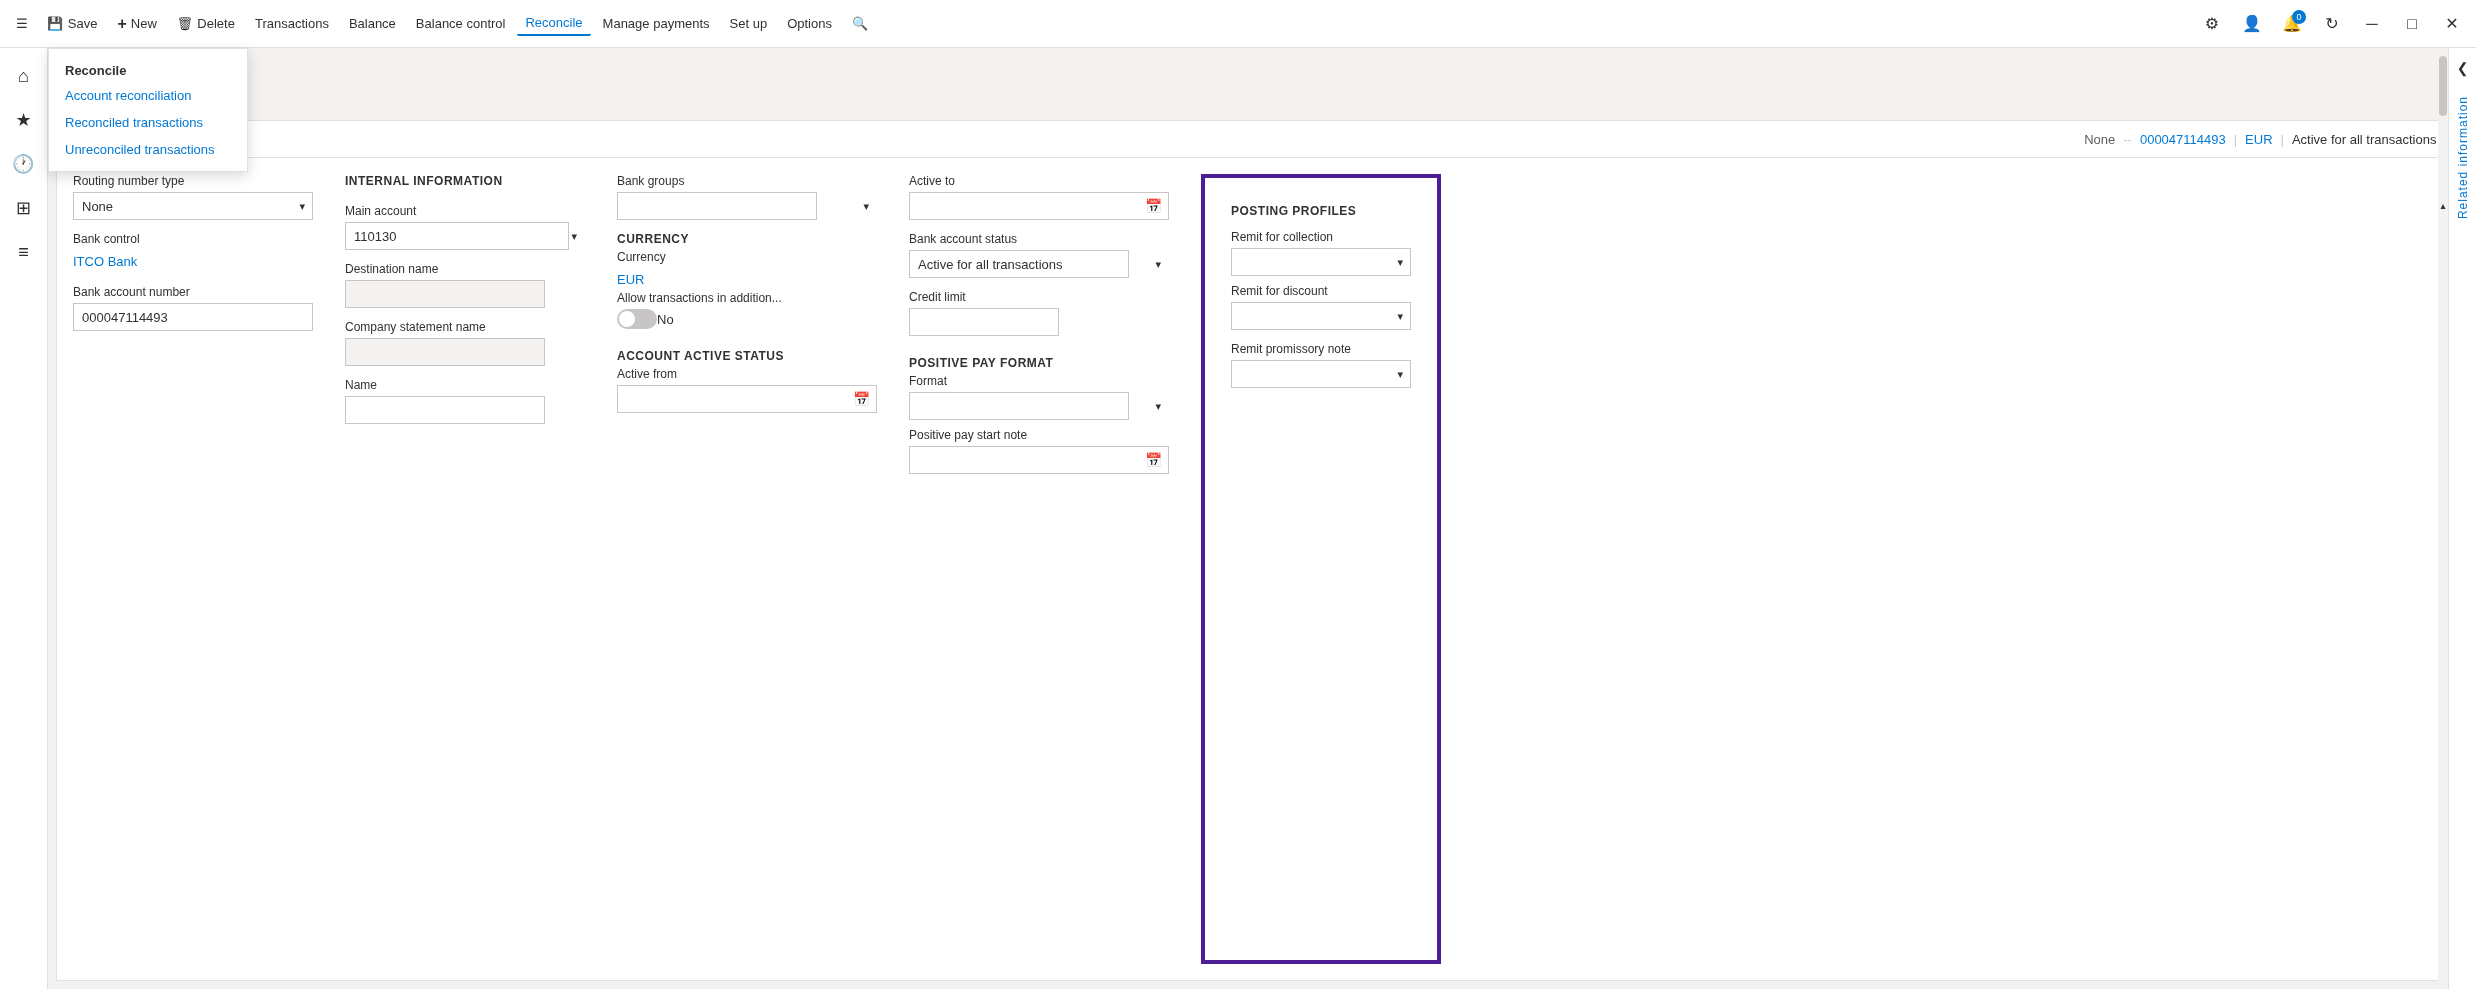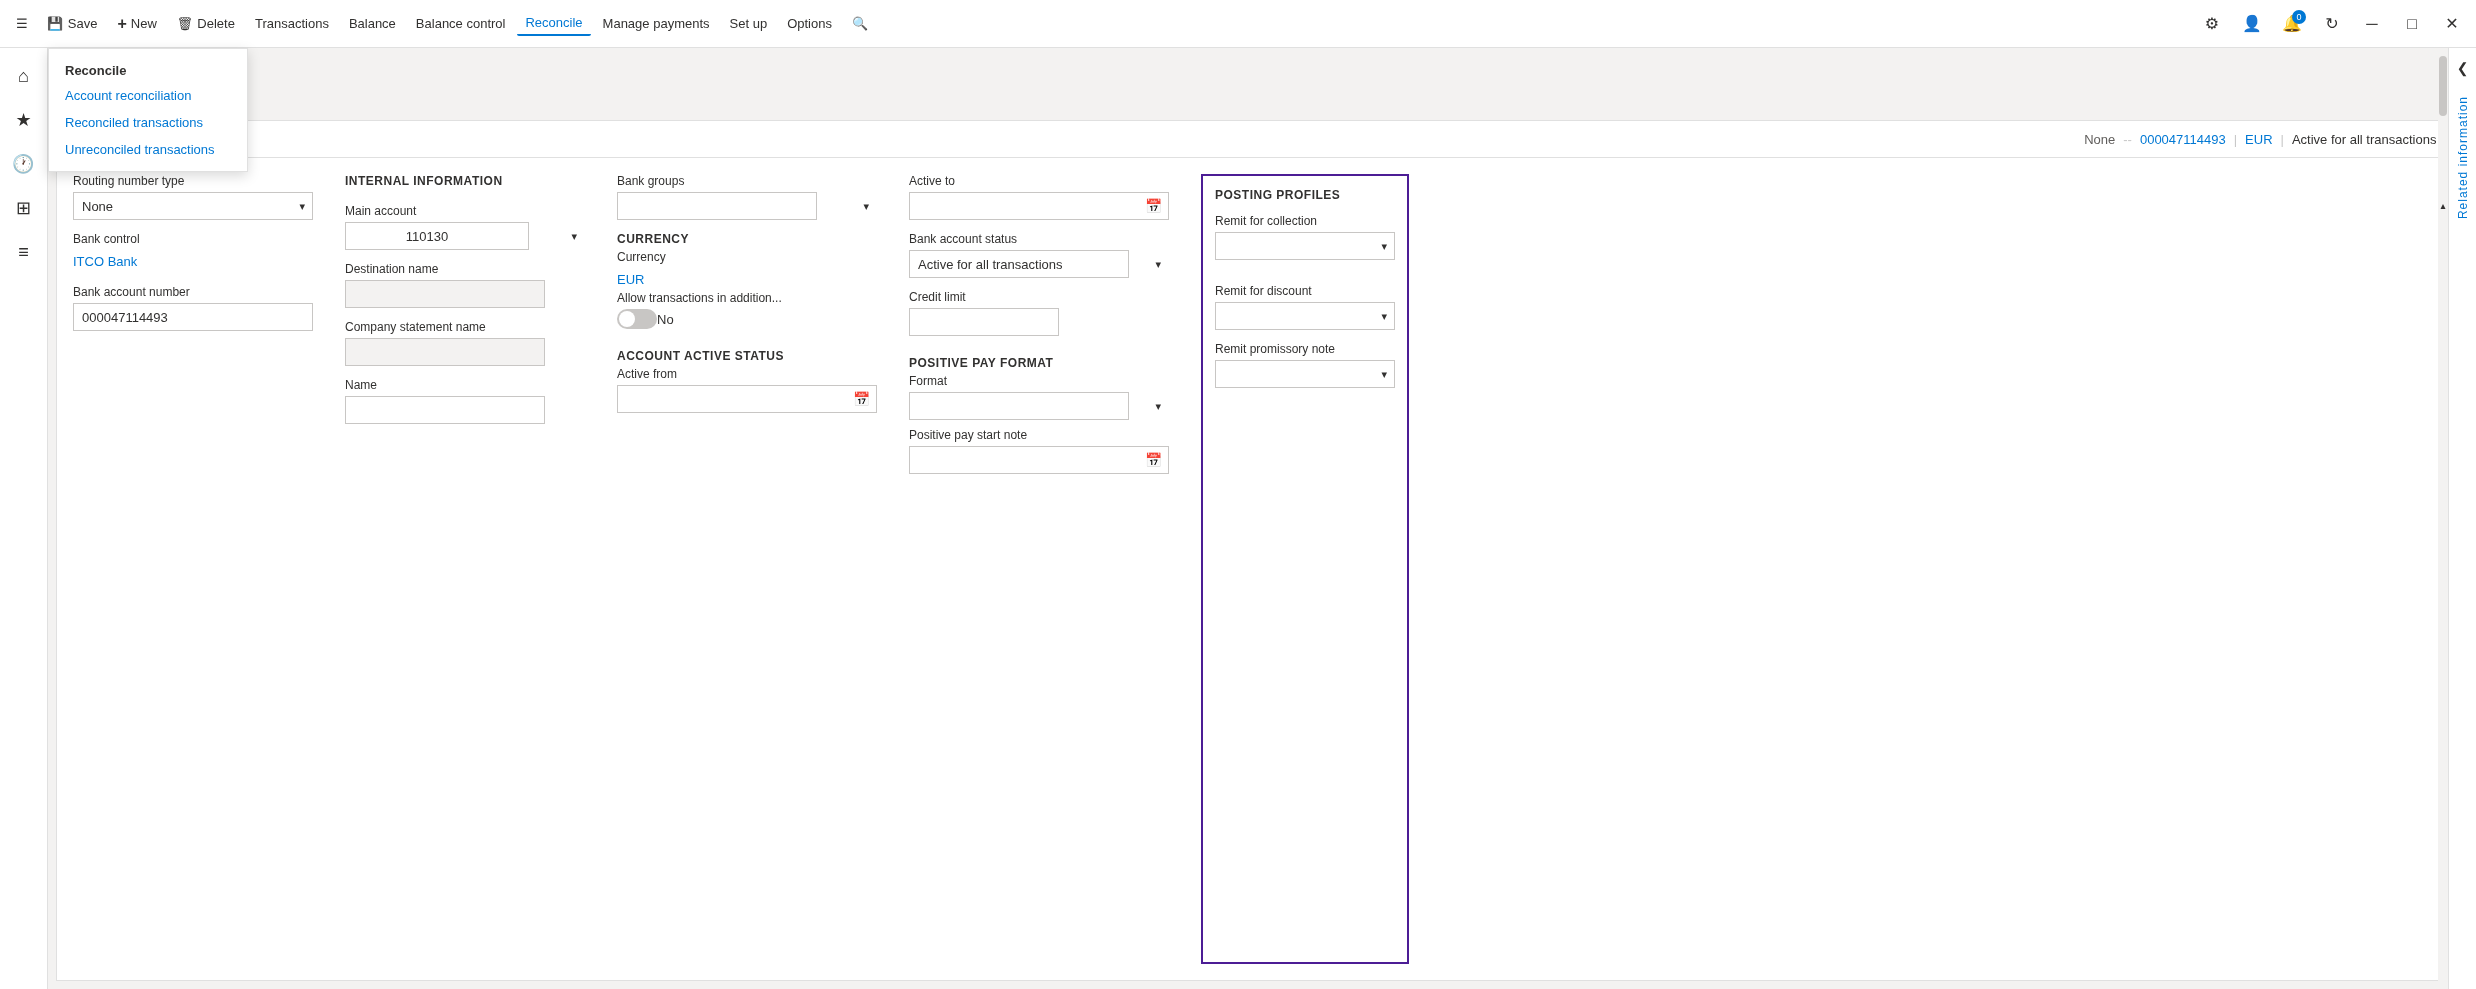--- a/index.html
+++ b/index.html
@@ -206,22 +206,22 @@
       padding: 4px 32px 4px 8px; font-size: 13px; color: #323130;
       height: 28px; outline: none; flex: 1;
     }
     .cal-icon {
       position: absolute; right: 6px; color: #323130; font-size: 14px;
       pointer-events: none;
     }
 
     
     .posting-profiles-box {
-      border: 2px solid #4c1d95;
-      padding: 12px;
+      border: 4px solid #4c1d95;
+      padding: 26px;
       min-width: 200px;
     }
     .posting-profiles-title {
       font-size: 12px; font-weight: 600; color: #323130;
       text-transform: uppercase; letter-spacing: 0.5px; margin-bottom: 12px;
     }
     .related-sidebar {
       position: absolute; right: 0; top: 48px;
       width: 28px; height: calc(100% - 48px);
       background: white;
@@ -374,21 +374,21 @@
           <label class="field-label">Bank account number</label>
           <input class="field-input field-input-wide" type="text" value="000047114493" style="">
         </div>
       </div>
 
       <div class="form-col" style="min-width:240px;">
         <div class="internal-info-title">INTERNAL INFORMATION</div>
         <div class="field-group">
           <label class="field-label">Main account</label>
           <div class="field-select-wrapper">
-            <select class="field-select" style="width:184px;text-align:center;">
+            <select class="field-select" style="width:224px;">
               <option>110130</option>
             </select>
             <span class="field-select-arrow">▾</span>
           </div>
         </div>
         <div class="field-group">
           <label class="field-label">Destination name</label>
           <input class="field-input field-input-gray" type="text" style="width: 200px;" value="">
         </div>
         <div class="field-group">
@@ -488,21 +488,21 @@
         <div class="posting-profiles-title">POSTING PROFILES</div>
         <div class="field-group">
           <label class="field-label">Remit for collection</label>
           <div class="field-select-wrapper">
             <select class="field-select" style="width:180px;">
               <option value=""></option>
             </select>
             <span class="field-select-arrow">▾</span>
           </div>
         </div>
-        <div class="field-group" style="margin-top:24px;">
+        <div class="field-group" style="margin-top:8px;">
           <label class="field-label">Remit for discount</label>
           <div class="field-select-wrapper">
             <select class="field-select" style="width:180px;">
               <option value=""></option>
             </select>
             <span class="field-select-arrow">▾</span>
           </div>
         </div>
         <div class="field-group" style="margin-top:12px;">
           <label class="field-label">Remit promissory note</label>

